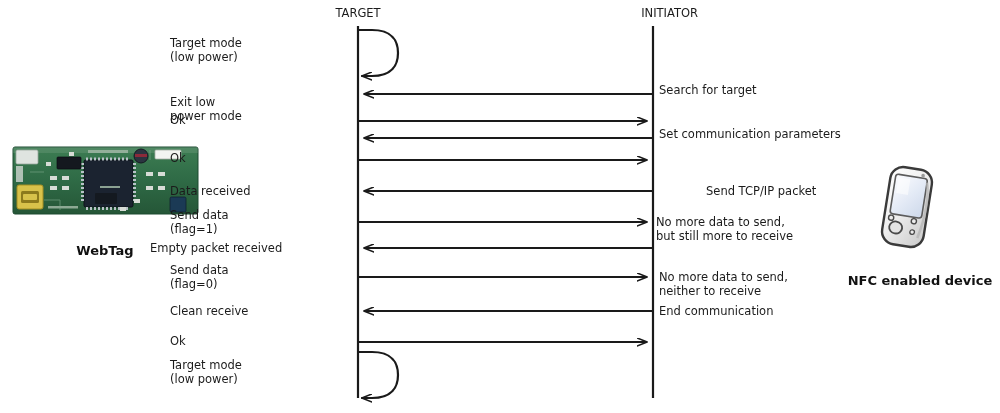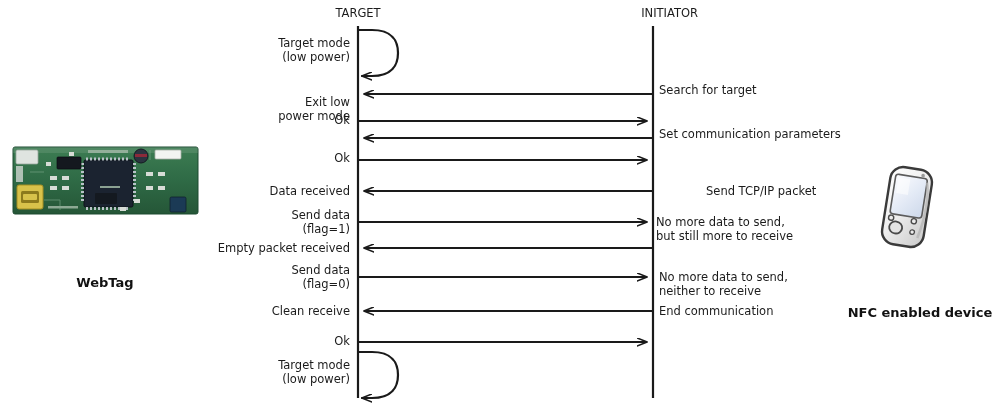--- a/index.html
+++ b/index.html
@@ -1,23 +1,23 @@
 <!DOCTYPE html>
 <html><head>
 <meta charset="utf-8">
 <style>
   html,body{margin:0;padding:0;background:#ffffff;}
   body{width:1000px;height:413px;position:relative;overflow:hidden;
        font-family:"DejaVu Sans","Liberation Sans",sans-serif;color:#1a1a1a;}
   #canvas{position:absolute;inset:0;width:1000px;height:413px;}
   .lbl{position:absolute;font-size:11.5px;line-height:13.5px;color:#1b1b1b;white-space:pre;}
-  .lbl.r{text-align:right;}
+  .lbl.r{text-align:left;}
   .lbl.l{text-align:left;}
   .actor{position:absolute;font-size:11.5px;color:#1b1b1b;text-align:center;white-space:nowrap;}
-  .cap{position:absolute;font-size:13px;font-weight:bold;color:#111;text-align:center;white-space:nowrap;margin-top:32px;}
+  .cap{position:absolute;font-size:13px;font-weight:bold;color:#111;text-align:center;white-space:nowrap;}
 </style>
 </head>
 <body>
 
 <svg id="canvas" viewBox="0 0 1000 413">
   <defs>
     <marker id="ah" markerWidth="11" markerHeight="9" refX="10.4" refY="4.5" orient="auto" markerUnits="userSpaceOnUse">
       <path d="M0.4,0.4 L10.6,4.5 L0.4,8.6" fill="none" stroke="#1a1a1a" stroke-width="1.5" stroke-linecap="round" stroke-linejoin="round"></path>
     </marker>
     <linearGradient id="gBoard" x1="0" y1="0" x2="0" y2="1">

